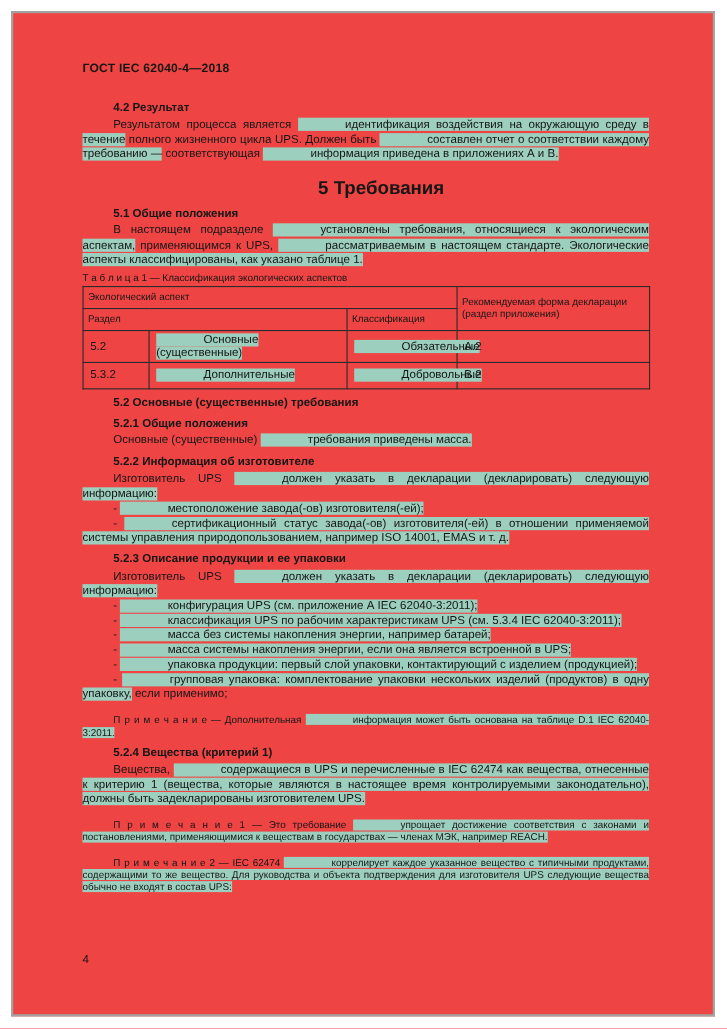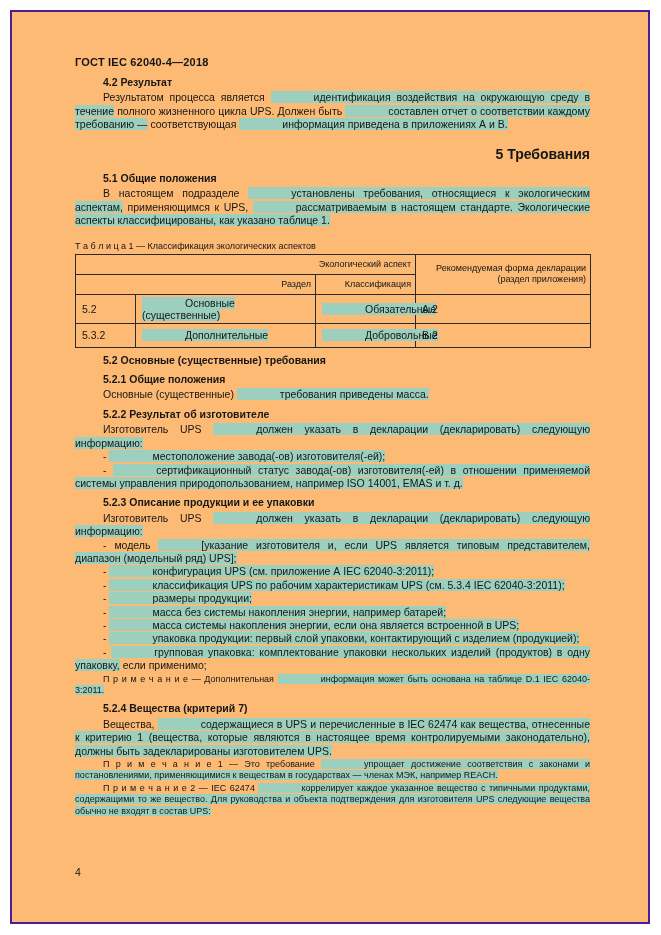--- a/index.html
+++ b/index.html
@@ -8,47 +8,47 @@
     width: 661px; height: 935px;
     background: #ffffff;
     font-family: "Liberation Sans", sans-serif;
     color: #161616;
     position: relative;
     overflow: hidden;
   }
   .frame {
     position: absolute;
     left: 10px; top: 10px; right: 11px; bottom: 11px;
-    border: 2px solid #4c1d95;
-    background: #fdba74;
+    border: 2px solid #a3a3a3;
+    background: #ef4444;
   }
   .page {
     position: absolute;
     left: 0; top: 0; right: 0;
     padding: 44px 58px 0 63px;
   }
   .doc-header { font-size: 11px; font-weight: bold; letter-spacing: .2px; }
 
   .blk { font-size: 10.5px; line-height: 13.4px; text-align: justify; text-indent: 28px; margin: 0; }
-  .blk.h1 { font-size: 14px; font-weight: bold; text-align: right; margin: 16px 0 11px; }
+  .blk.h1 { font-size: 17px; font-weight: bold; text-align: center; margin: 16px 0 11px; }
   .blk.h2 { font-weight: bold; text-align: left; margin: 6px 0 2px; }
-  #content-top .blk.h2:first-child { margin-top: 8px; }
-  .blk.note { font-size: 9px; line-height: 11.4px; margin-top: 1px; }
+  #content-top .blk.h2:first-child { margin-top: 24px; }
+  .blk.note { font-size: 9px; line-height: 11.4px; margin-top: 11px; }
   .hl { background: var(--hl, #9ccfbd); padding-left: 43px; }
 
-  .table-caption { font-size: 9px; margin: 13px 0 3px; }
+  .table-caption { font-size: 9px; margin: 3px 0 3px; }
   table.aspects-table { border-collapse: collapse; width: 100%; table-layout: fixed; }
   table.aspects-table th, table.aspects-table td {
     border: 1px solid #2a2a2a;
     padding: 2px 6px;
     vertical-align: middle;
   }
   table.aspects-table th {
     font-weight: normal; font-size: 9px; line-height: 11px;
-    text-align: right; padding: 4px 4px;
+    text-align: left; padding: 4px 4px;
   }
   table.aspects-table td { font-size: 10.5px; height: 24px; }
   td.center { text-align: left; }
 
   .page-number {
     position: absolute;
     left: 63px; bottom: 44px;
     font-size: 10.5px;
   }
 </style>
@@ -100,36 +100,34 @@
           <td><span class="hl">Добровольные</span></td>
           <td>В.2</td>
         </tr>
       </tbody>
     </table>
 
     <div id="content-bottom">
         <div class="blk h2">5.2 Основные (существенные) требования</div>
         <div class="blk h2">5.2.1 Общие положения</div>
         <div class="blk p"><span>Основные (существенные) </span><span class="hl">требования приведены масса.</span></div>
-        <div class="blk h2">5.2.2 Результат об изготовителе</div>
+        <div class="blk h2">5.2.2 Информация об изготовителе</div>
         <div class="blk p"><span>Изготовитель UPS </span><span class="hl">должен указать в декларации (декларировать) следующую информацию:</span></div>
         <div class="blk p"><span>- </span><span class="hl">местоположение завода(-ов) изготовителя(-ей);</span></div>
         <div class="blk p"><span>- </span><span class="hl">сертификационный статус завода(-ов) изготовителя(-ей) в отношении применяемой системы управления природопользованием, например ISO 14001, EMAS и т. д.</span></div>
         <div class="blk h2">5.2.3 Описание продукции и ее упаковки</div>
         <div class="blk p"><span>Изготовитель UPS </span><span class="hl">должен указать в декларации (декларировать) следующую информацию:</span></div>
-        <div class="blk p"><span>- модель </span><span class="hl">[указание изготовителя и, если UPS является типовым представителем, диапазон (модельный ряд) UPS];</span></div>
         <div class="blk p"><span>- </span><span class="hl">конфигурация UPS (см. приложение А IEC 62040-3:2011);</span></div>
         <div class="blk p"><span>- </span><span class="hl">классификация UPS по рабочим характеристикам UPS (см. 5.3.4 IEC 62040-3:2011);</span></div>
-        <div class="blk p"><span>- </span><span class="hl">размеры продукции;</span></div>
         <div class="blk p"><span>- </span><span class="hl">масса без системы накопления энергии, например батарей;</span></div>
         <div class="blk p"><span>- </span><span class="hl">масса системы накопления энергии, если она является встроенной в UPS;</span></div>
         <div class="blk p"><span>- </span><span class="hl">упаковка продукции: первый слой упаковки, контактирующий с изделием (продукцией);</span></div>
         <div class="blk p"><span>- </span><span class="hl">групповая упаковка: комплектование упаковки нескольких изделий (продуктов) в одну упаковку,</span><span> если применимо;</span></div>
         <div class="blk note"><span>П р и м е ч а н и е — Дополнительная </span><span class="hl">информация может быть основана на таблице D.1 IEC 62040-3:2011.</span></div>
-        <div class="blk h2">5.2.4 Вещества (критерий 7)</div>
+        <div class="blk h2">5.2.4 Вещества (критерий 1)</div>
         <div class="blk p"><span>Вещества, </span><span class="hl">содержащиеся в UPS и перечисленные в IEC 62474 как вещества, отнесенные к критерию 1 (вещества, которые являются в настоящее время контролируемыми законодательно), должны быть задекларированы изготовителем UPS.</span></div>
         <div class="blk note"><span>П р и м е ч а н и е 1 — Это требование </span><span class="hl">упрощает достижение соответствия с законами и постановлениями, применяющимися к веществам в государствах — членах МЭК, например REACH.</span></div>
         <div class="blk note"><span>П р и м е ч а н и е 2 — IEC 62474 </span><span class="hl">коррелирует каждое указанное вещество с типичными продуктами, содержащими то же вещество. Для руководства и объекта подтверждения для изготовителя UPS следующие вещества обычно не входят в состав UPS:</span></div>
       </div>
   </div>
 
   <div class="page-number">4</div>
 </div>
 
 </body></html>

